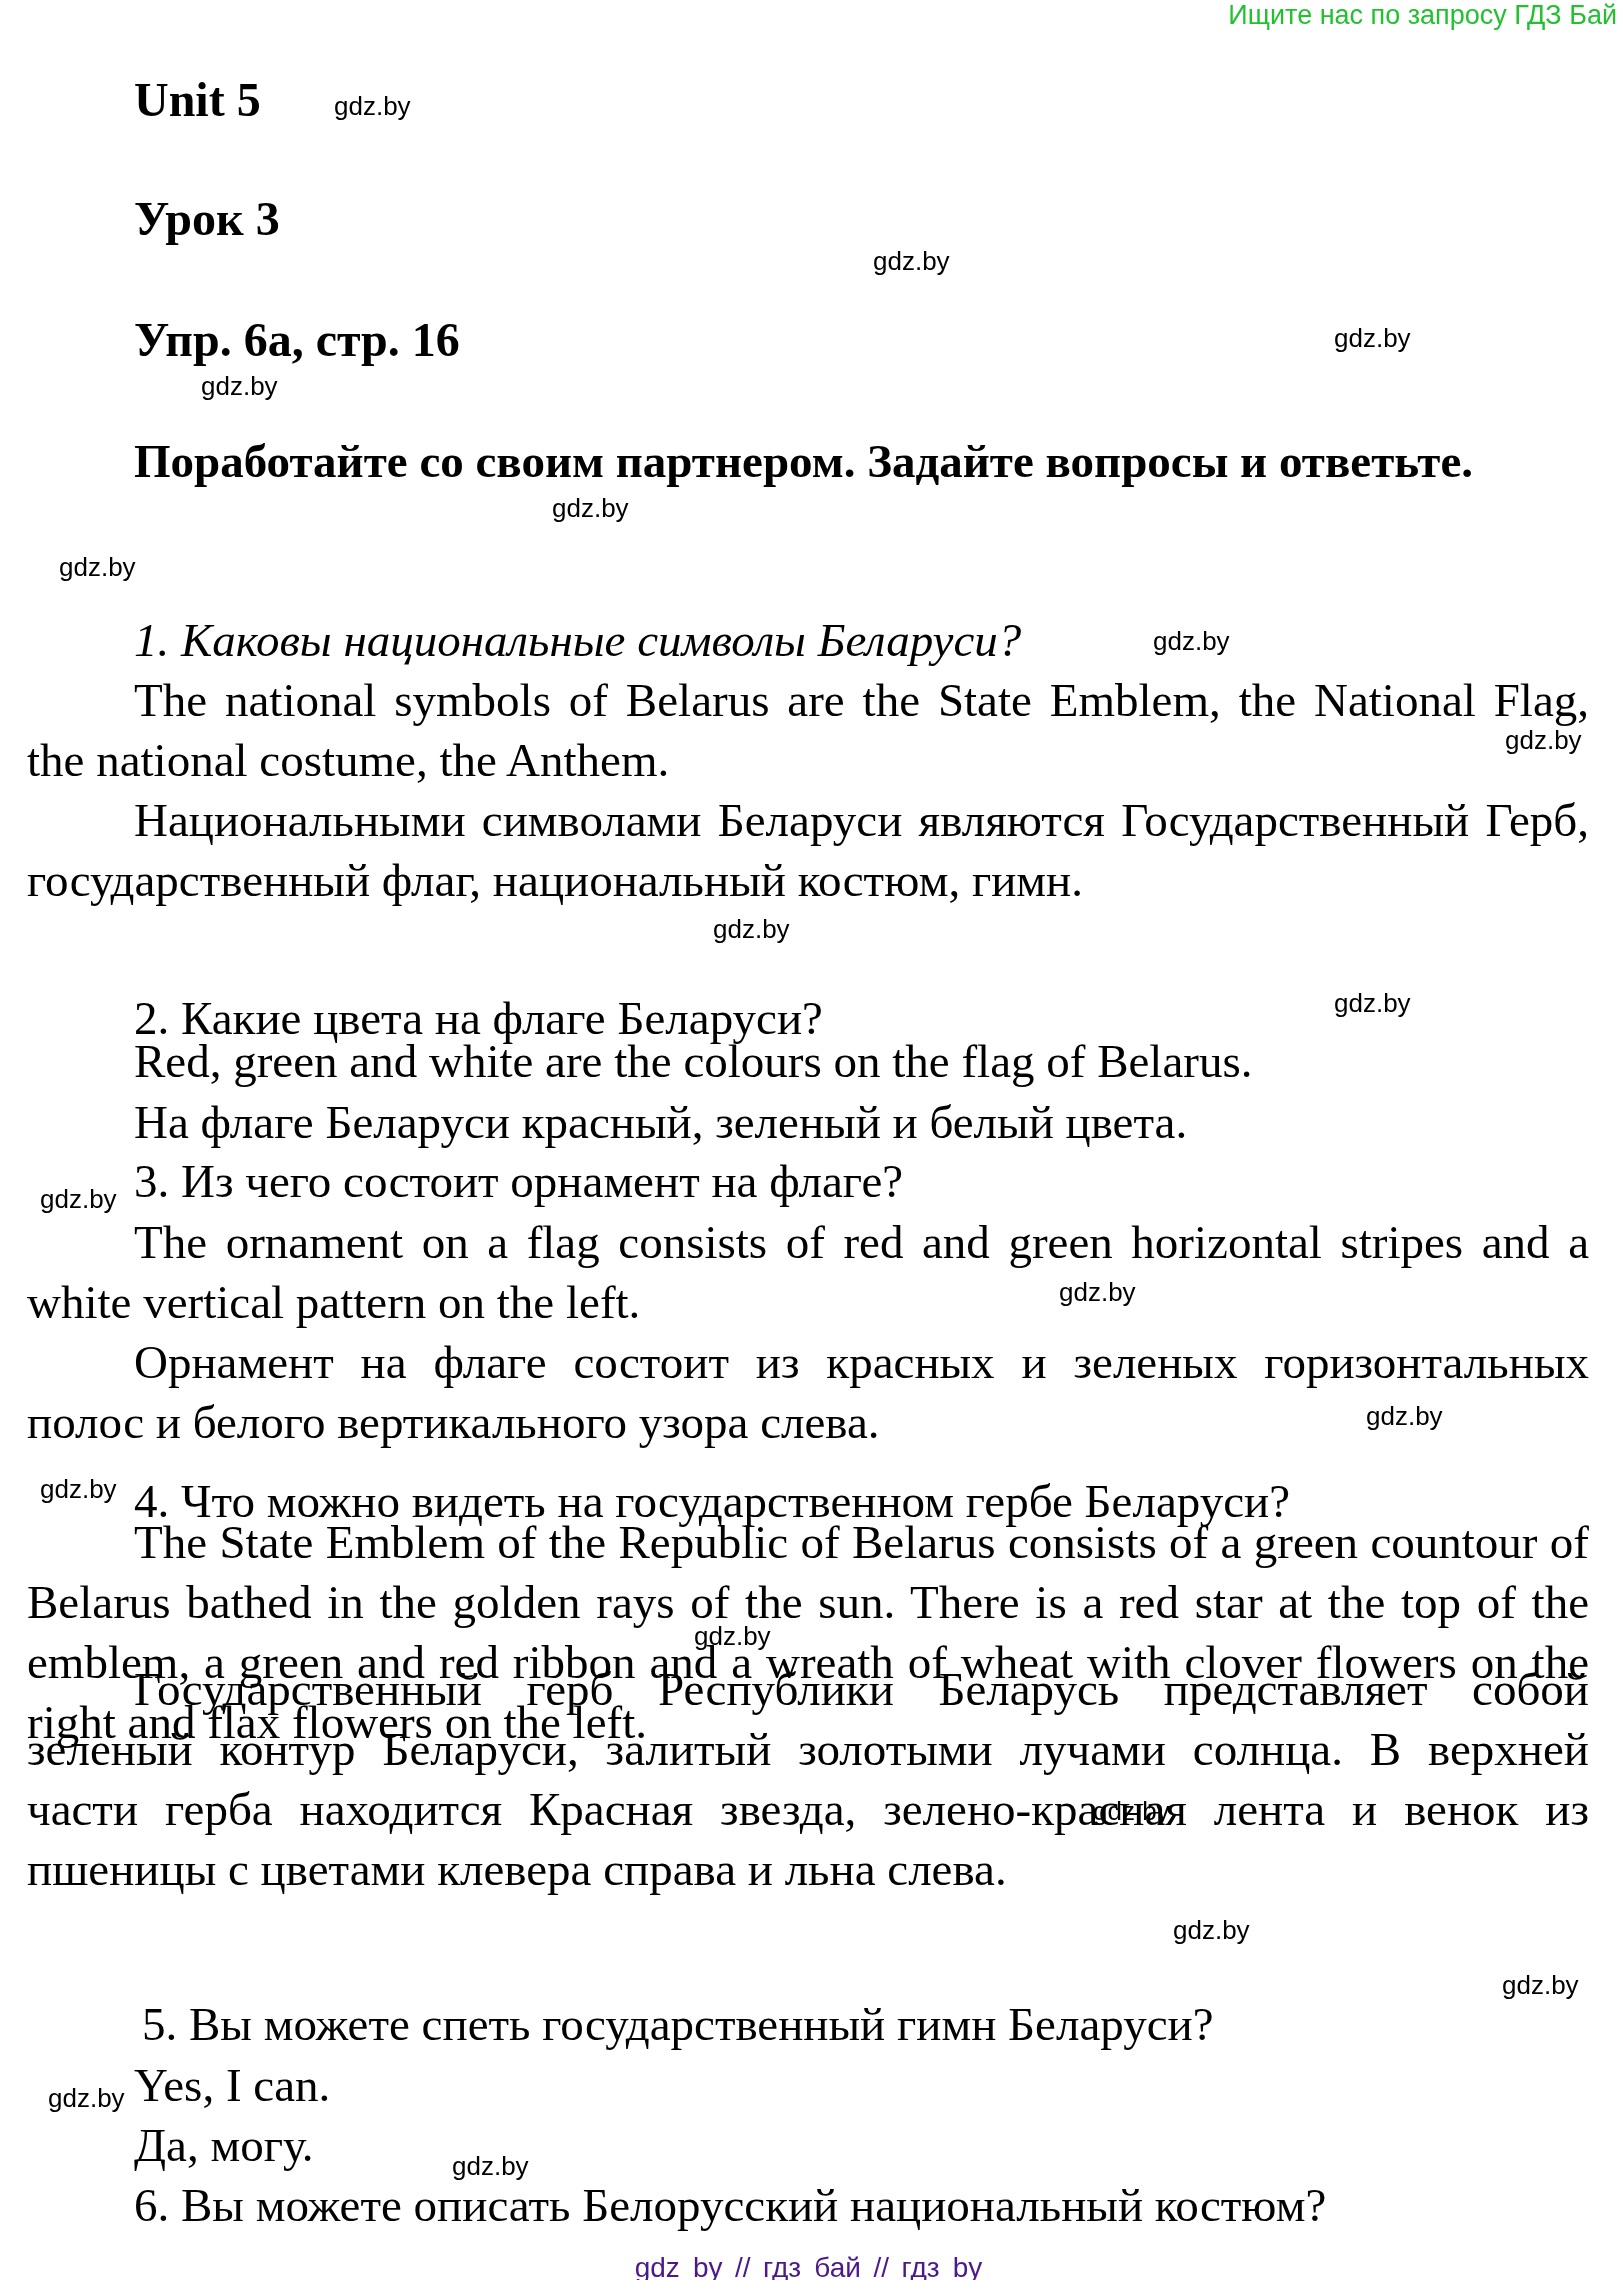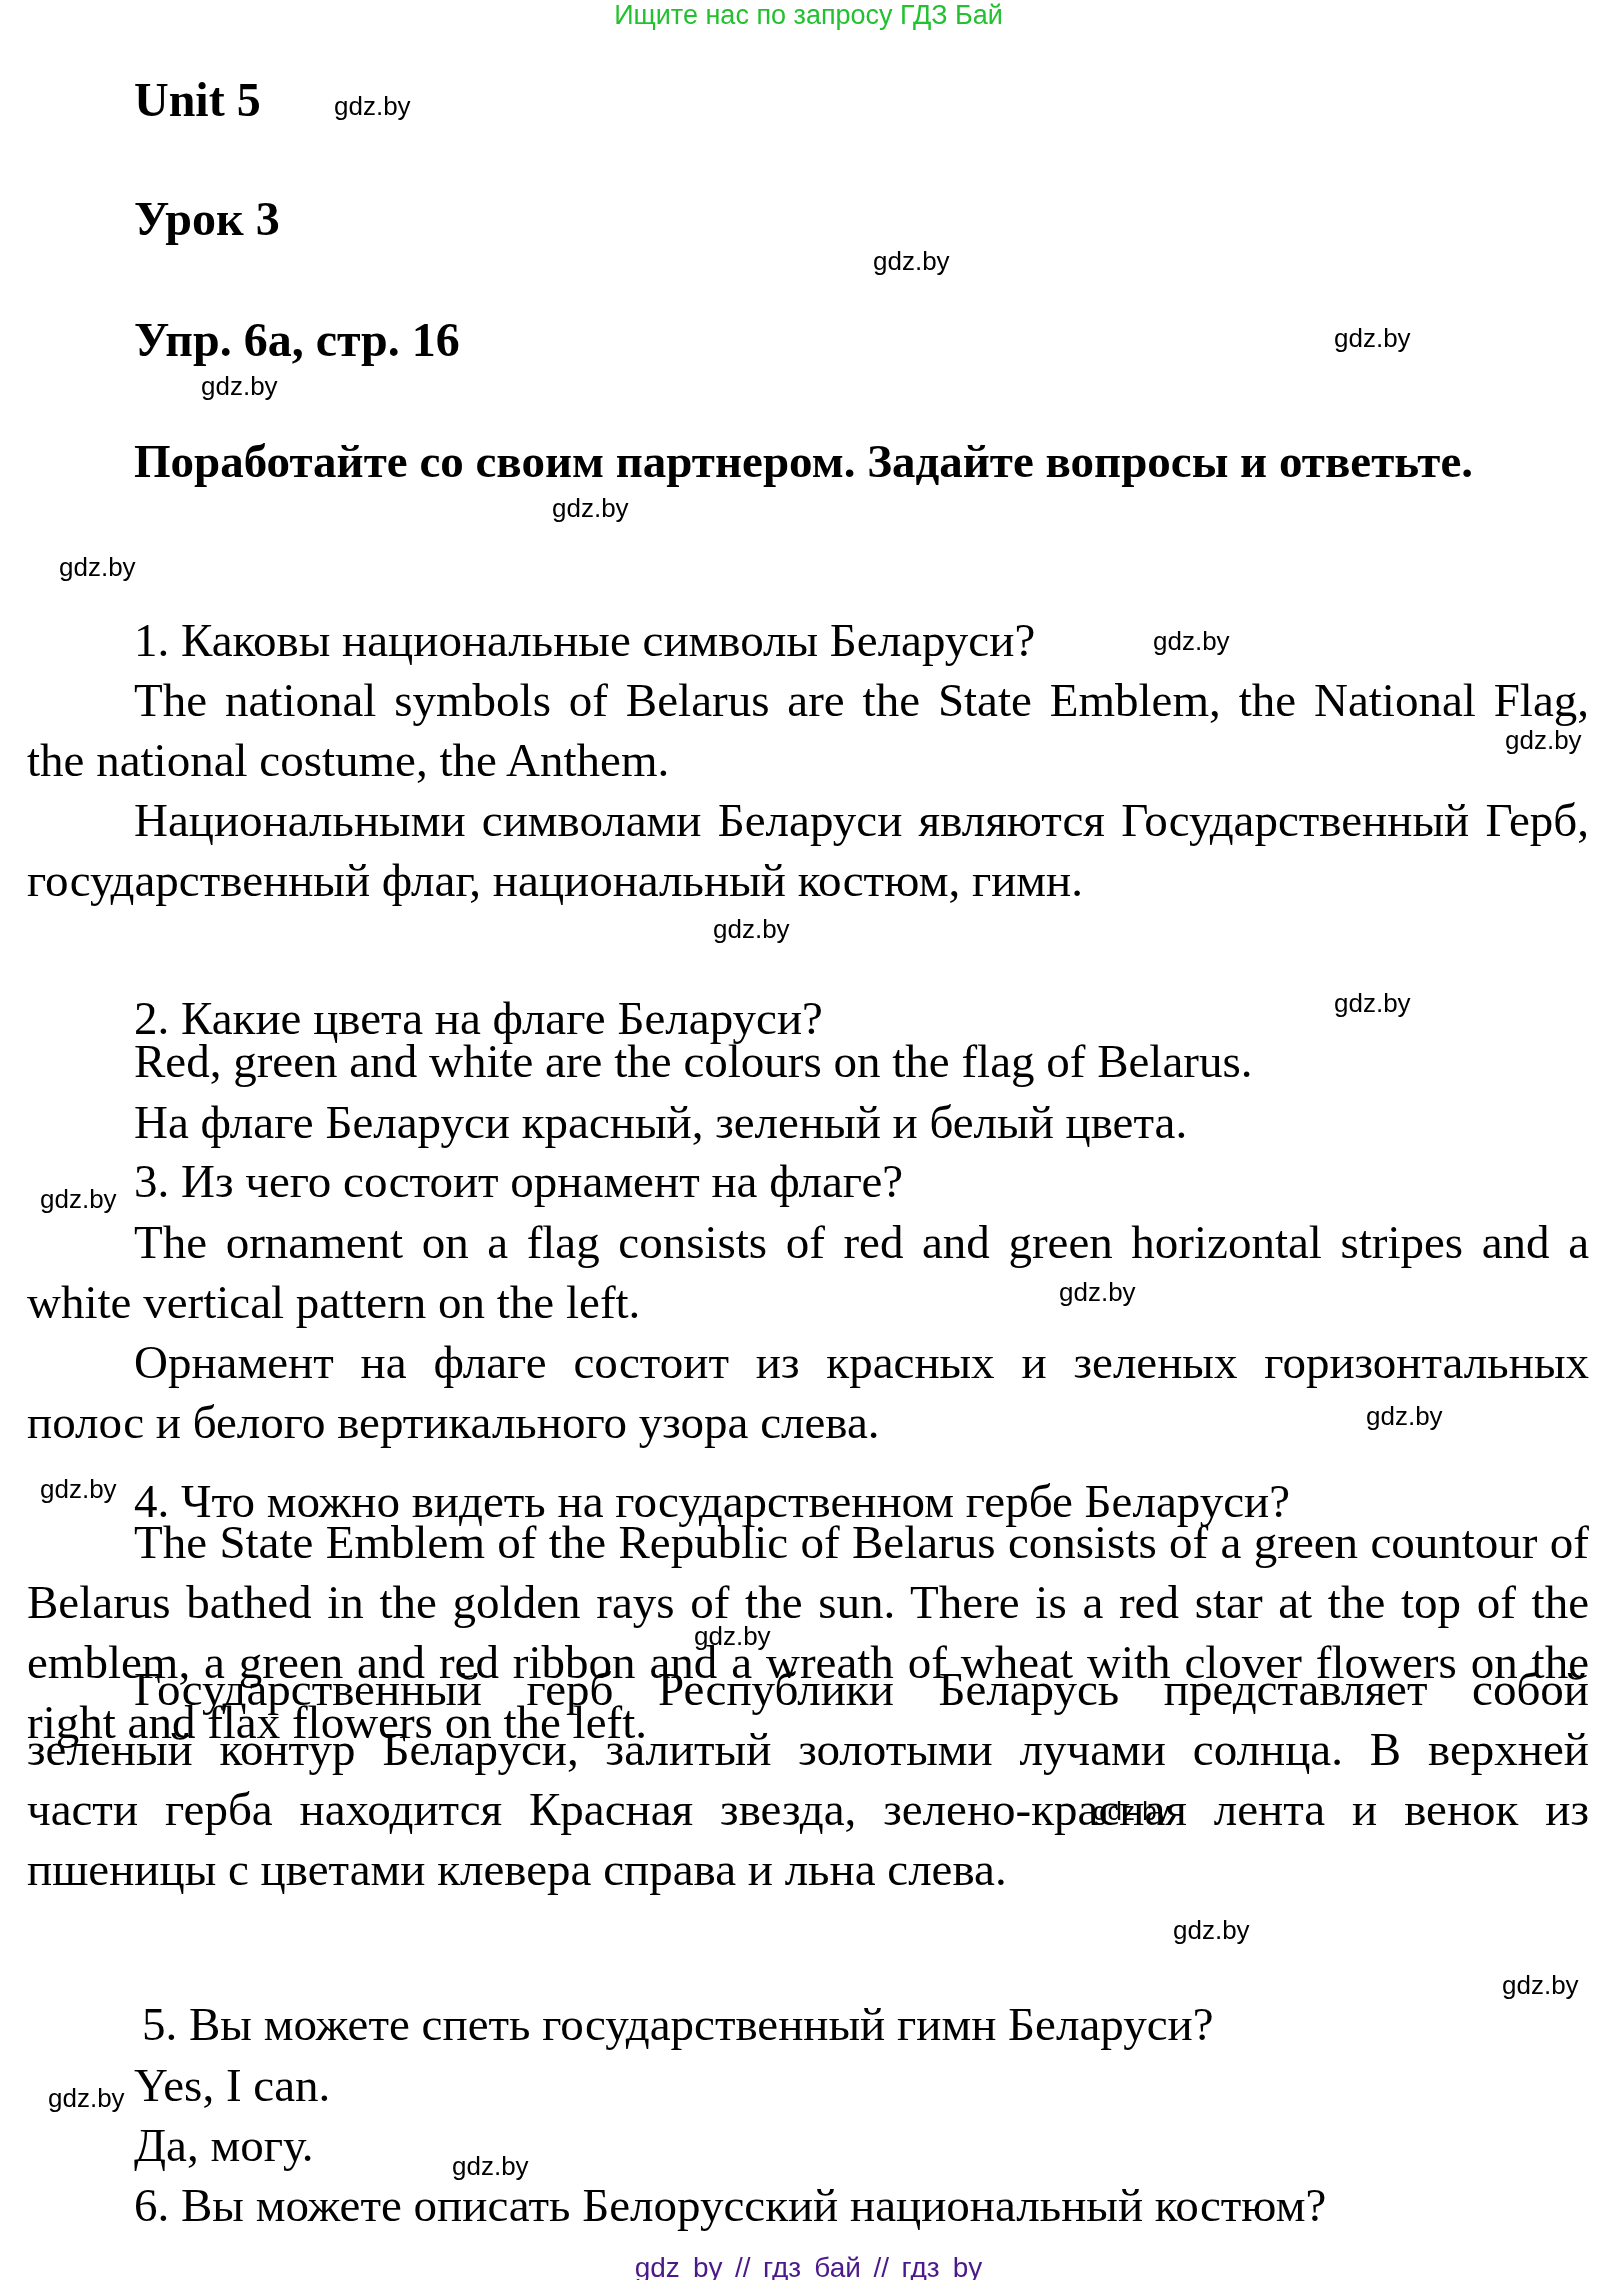--- a/index.html
+++ b/index.html
@@ -1,18 +1,18 @@
 <!DOCTYPE html>
 <html style="font-size:14.3px"><head>
 <meta charset="utf-8">
 <style>
   html, body { margin: 0; padding: 0; background: #ffffff; }
   body { width: 1617px; height: 2280px; position: relative; overflow: hidden;
          font-family: "Liberation Serif", "DejaVu Serif", serif; color: #000; }
-  .banner { position: absolute; top: 0; left: 0; width: 1617px; text-align: center;
+  .banner { position: absolute; top: 0; left: 0; width: 1617px; text-align: right;
             font-family: "Liberation Sans", "DejaVu Sans", sans-serif; font-size: 27px;
             line-height: 30px; color: #22c12f; }
   .heading { position: absolute; left: 134px; font-weight: bold; font-size: 48px; line-height: 53px; }
   .para { position: absolute; left: 27px; width: 1562px; font-size: 47px; line-height: 60px;
           text-align: justify; }
   .para.indent { text-indent: 107px; }
   .para.bold { font-weight: bold; }
   .line { position: absolute; left: 134px; font-size: 47px; line-height: 60px; white-space: nowrap; }
   .wm { position: absolute; font-family: "Liberation Sans", "DejaVu Sans", sans-serif;
         font-size: 26px; line-height: 28.5px; color: #000; white-space: nowrap; }
@@ -25,21 +25,21 @@
 <body>
 
 <div class="banner">Ищите нас по запросу ГДЗ Бай</div>
 
 <div class="heading" style="top:73px;">Unit 5</div>
 <div class="heading" style="top:192px;">Урок 3</div>
 <div class="heading" style="top:313px;">Упр. 6а, стр. 16</div>
 
 <div class="para indent bold" style="top:431px;">Поработайте со своим партнером. Задайте вопросы и ответьте.</div>
 
-<div class="line" style="top:610px;">1. Каковы национальные символы Беларуси?</div>
+<div class="line" style="top:610px;font-style:italic;">1. Каковы национальные символы Беларуси?</div>
 <div class="para indent" style="top:670px;">The national symbols of Belarus are the State Emblem, the National Flag, the national costume, the Anthem.</div>
 <div class="para indent" style="top:790px;">Национальными символами Беларуси являются Государственный Герб, государственный флаг, национальный костюм, гимн.</div>
 
 <div class="line" style="top:988px;">2. Какие цвета на флаге Беларуси?</div>
 <div class="line" style="top:1031px;">Red, green and white are the colours on the flag of Belarus.</div>
 <div class="line" style="top:1092px;">На флаге Беларуси красный, зеленый и белый цвета.</div>
 
 <div class="line" style="top:1151px;text-align:right;">3. Из чего состоит орнамент на флаге?</div>
 <div class="para indent" style="top:1212px;">The ornament on a flag consists of red and green horizontal stripes and a white vertical pattern on the left.</div>
 <div class="para indent" style="top:1332px;">Орнамент на флаге состоит из красных и зеленых горизонтальных полос и белого вертикального узора слева.</div>

